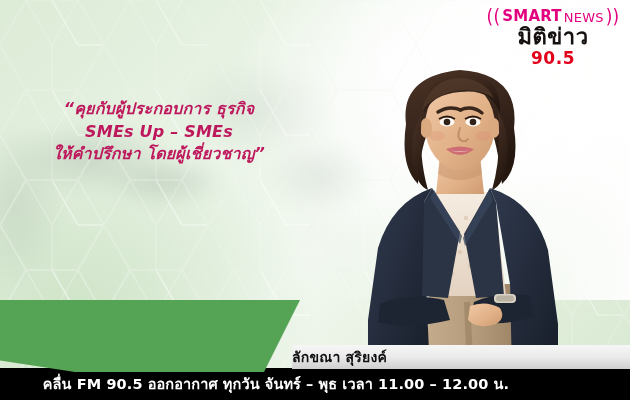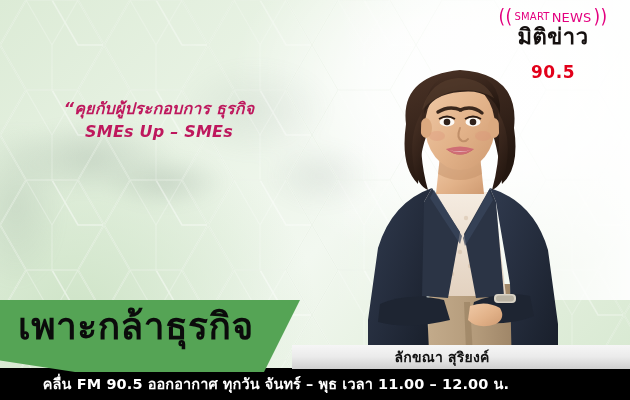--- a/index.html
+++ b/index.html
@@ -73,40 +73,40 @@
     font-weight: bold;
     letter-spacing: .3px;
   }
   .logo-paren {
     font-size: 17px;
     color: #e3007f;
     font-weight: normal;
     transform: scaleY(1.15);
   }
   .logo-smart-word {
-    font-size: 10px;
-    font-weight: normal;
+    font-size: 15px;
+    font-weight: bold;
     letter-spacing: .2px;
   }
   .logo-news-word {
     font-size: 13px;
     font-weight: normal;
     letter-spacing: .2px;
     align-self: flex-end;
     padding-bottom: 1.5px;
   }
   .logo-thai {
     margin-top: 1px;
     font-size: 22px;
     font-weight: bold;
     color: #15100f;
     letter-spacing: .5px;
   }
   .logo-freq {
-    margin-top: 16px;
+    margin-top: 2px;
     font-size: 17px;
     font-weight: bold;
     color: #e2001a;
     letter-spacing: .5px;
   }
 
   
   .quote {
     position: absolute;
     left: 14px;
@@ -162,21 +162,21 @@
     top: 345px;
     width: 338px;
     height: 24px;
     background: linear-gradient(to bottom, #f6f6f6 0%, #ebebeb 48%, #cfcfcf 100%);
   }
   .band-gray-name {
     position: absolute;
     left: 292px;
     top: 346px;
     width: 300px;
-    text-align: center;
+    text-align: left;
     font-size: 14px;
     font-weight: bold;
     color: #111111;
     line-height: 22px;
     letter-spacing: .2px;
   }
 
   
   .footer-black {
     position: absolute;
@@ -346,25 +346,25 @@
       <span class="logo-news-word">NEWS</span>
       <span class="logo-paren">))</span>
     </div>
     <div class="logo-thai">มิติข่าว</div>
     <div class="logo-freq">90.5</div>
   </div>
 
   <div class="quote">
     <span class="ln">“คุยกับผู้ประกอบการ ธุรกิจ</span>
     <span class="ln">SMEs Up – SMEs</span>
+    <span class="ln">ให้คำปรึกษา โดยผู้เชี่ยวชาญ”</span>
   </div>
 
   <div class="footer-black"></div>
 
   <div class="band-green"></div>
-  <div class="band-title">เพาะกล้าธุรกิจ</div>
 
   <div class="band-gray"></div>
   <div class="band-gray-name">ลักขณา สุริยงค์</div>
 
   <div class="footer-text">คลื่น FM 90.5 ออกอากาศ ทุกวัน จันทร์ – พุธ  เวลา 11.00 – 12.00 น.</div>
 
 </div>
 
 </body></html>

